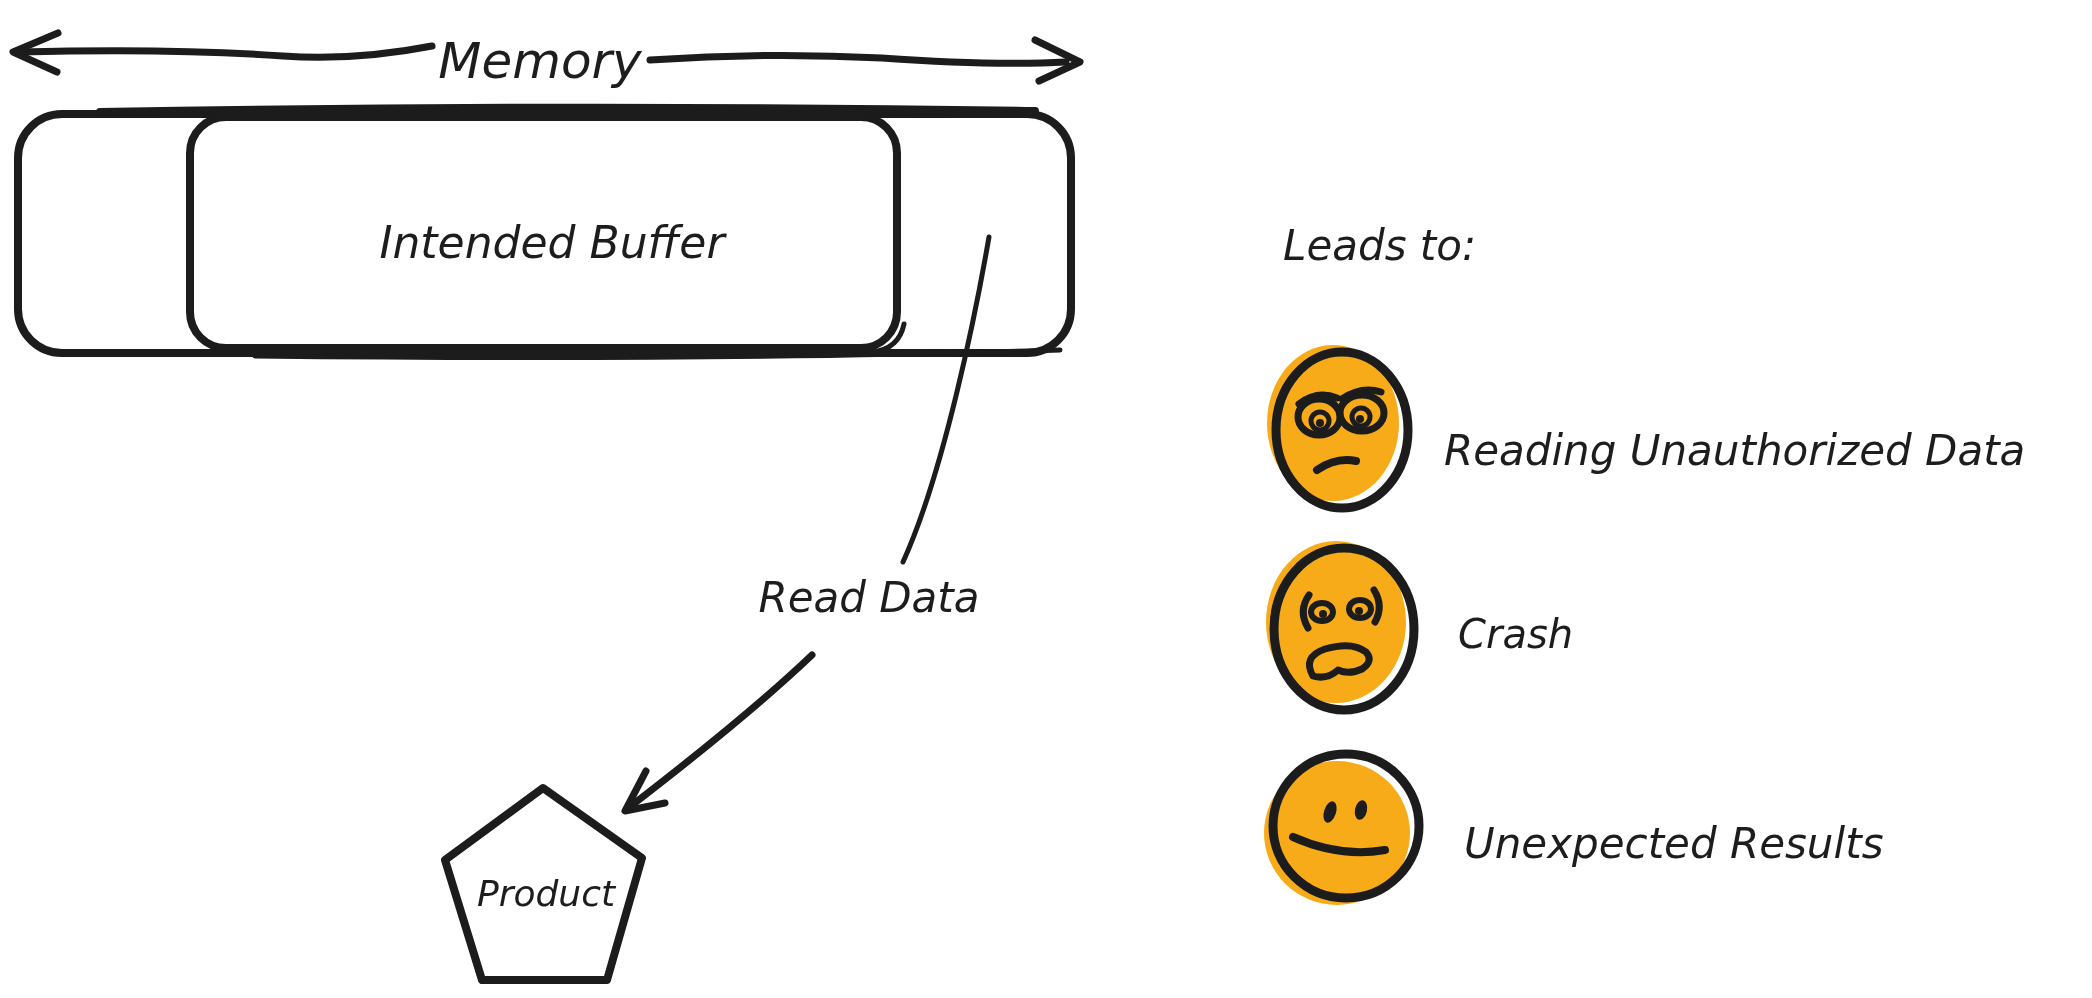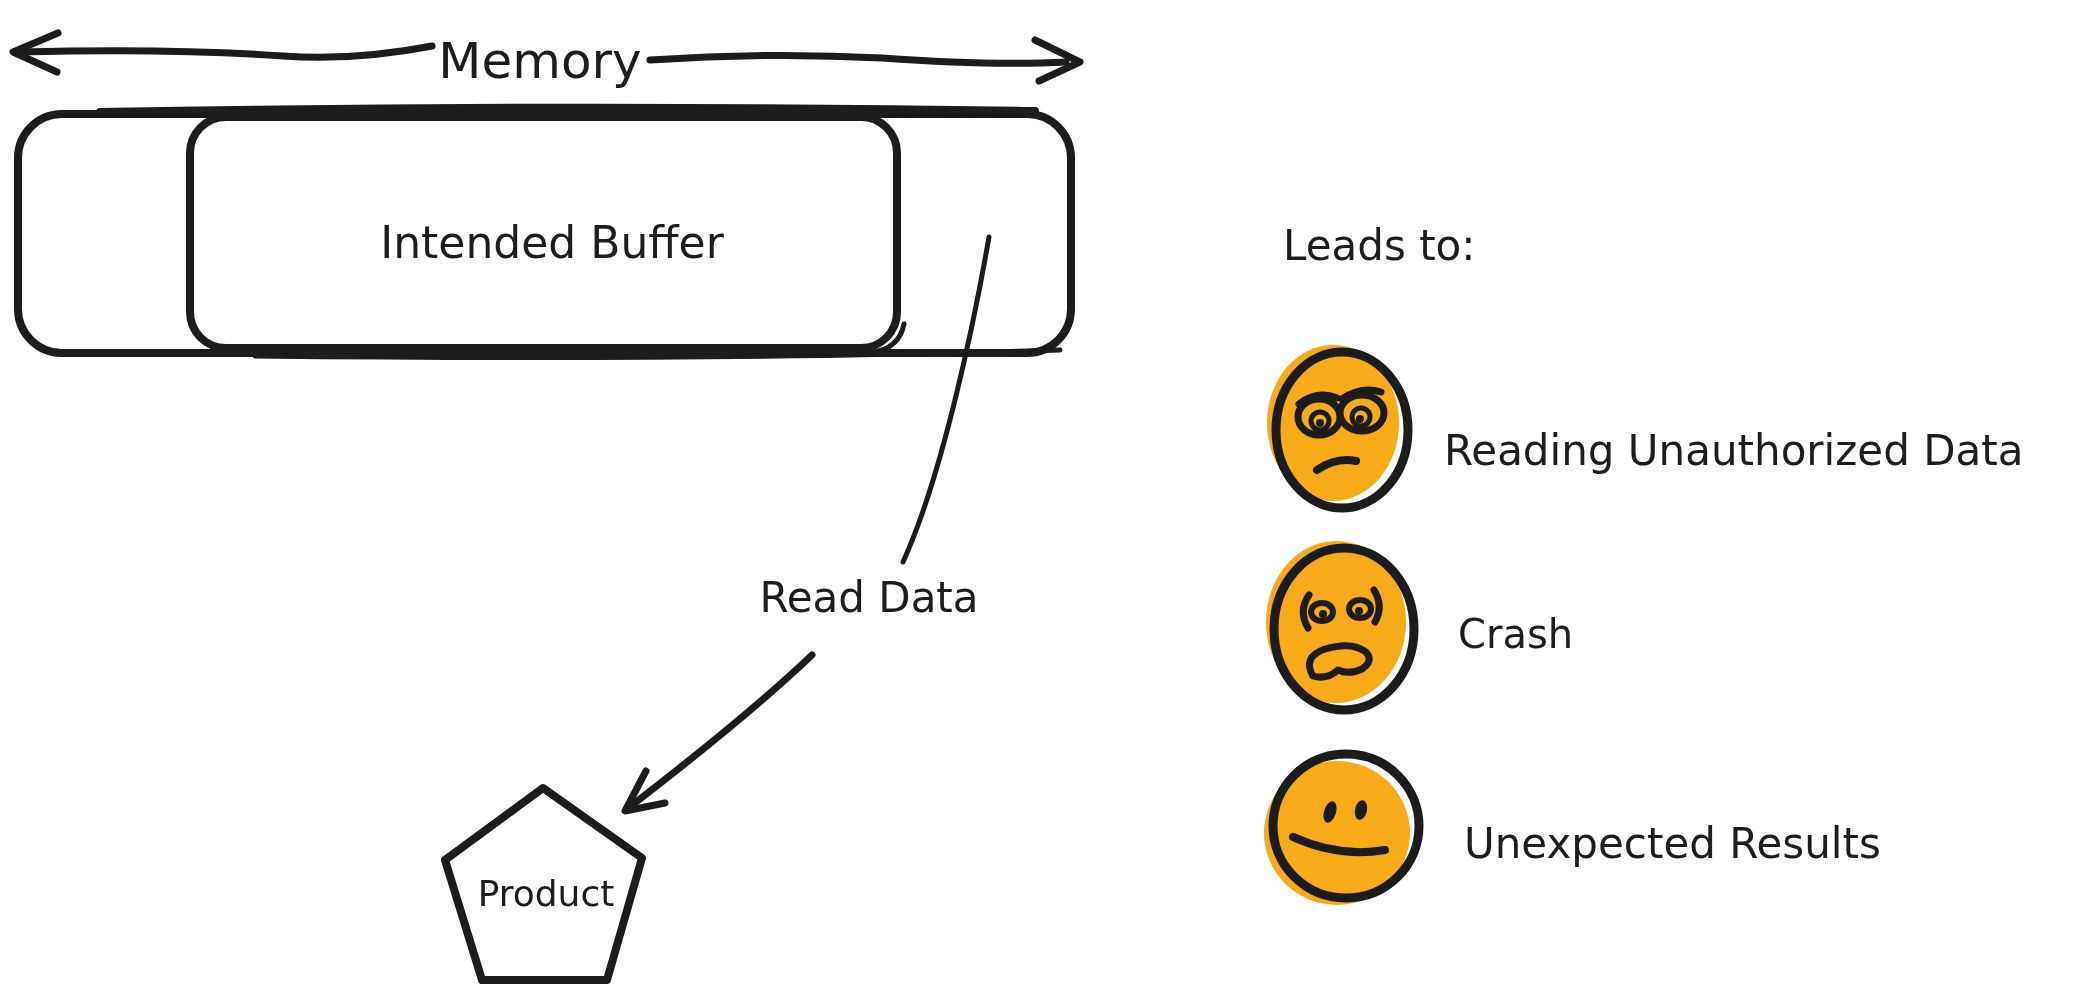--- a/index.html
+++ b/index.html
@@ -11,21 +11,21 @@
   .fill-ink { fill: #1c1c1c; stroke: none; }
   .boxfill { fill: #ffffff; }
   text { font-family: "DejaVu Sans", sans-serif; fill: #1d1d1d; }
   .t-mid { text-anchor: middle; }
   .fs50 { font-size: 50px; } .fs44 { font-size: 44px; } .fs42 { font-size: 42px; }
   .fs40 { font-size: 40px; } .fs36 { font-size: 36px; }
 </style>
 </head>
 <body>
 
-<figure style="margin:0;">
+<figure style="margin:0;font-style:italic;">
 <svg width="2092" height="998" viewBox="0 0 2092 998" xmlns="http://www.w3.org/2000/svg">
 
   <g>
     <path class="ink w7" d="M 432 46 Q 355 61 283 56 Q 172 48 20 52"></path>
     <path class="ink w7" d="M 58 33 L 13 52 L 57 72"></path>
     <path class="ink w7" d="M 650 60 Q 765 52 882 58 Q 992 66 1066 62"></path>
     <path class="ink w7" d="M 1035 40 L 1080 62 L 1039 81"></path>
     <text class="t-mid fs50" x="540" y="78">Memory</text>
   </g>
 

